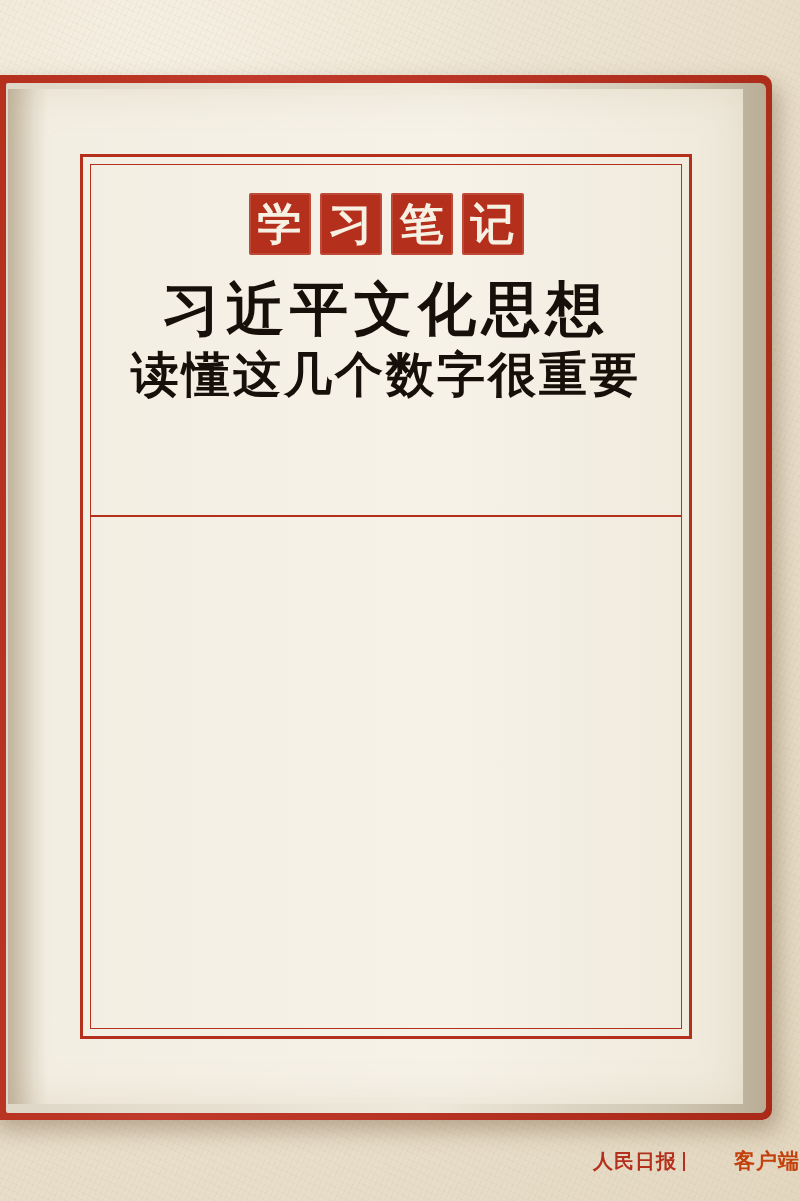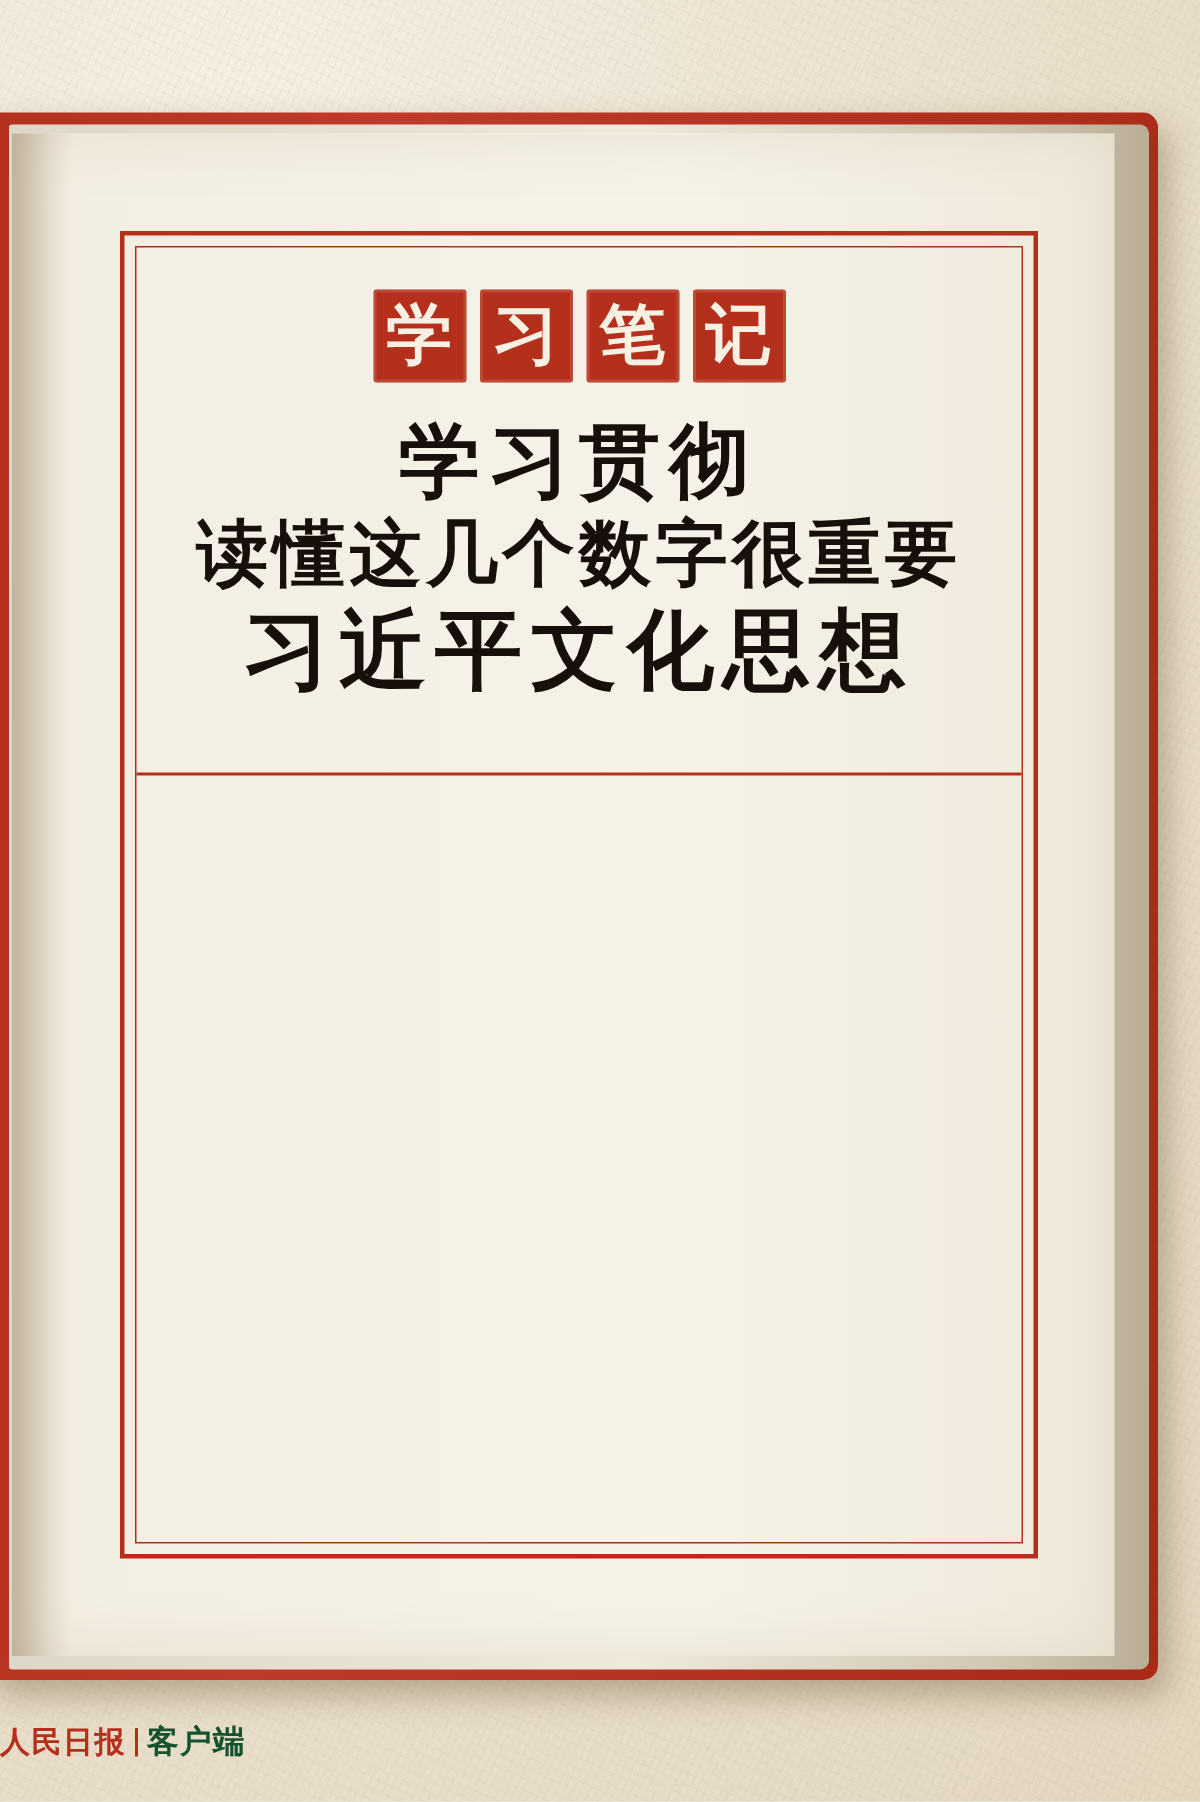--- a/index.html
+++ b/index.html
@@ -176,41 +176,42 @@
     background-position: 0 0;
   }
 
   
   .footer {
     position: absolute;
     left: 0; right: 0;
     bottom: 26px;
     display: flex;
     align-items: center;
-    justify-content: flex-start;
+    justify-content: flex-end;
     gap: 6px;
   }
   .logo-mark {
     font-family: "DejaVu Serif", "Liberation Serif", serif;
     font-size: 20px;
     font-weight: 700;
     color: #b5301c;
     letter-spacing: 1px;
   }
   .logo-divider {
     width: 2px;
     height: 19px;
     background: #b5301c;
   }
   .logo-text {
     font-family: Liberation Sans, sans-serif;
     font-size: 21px;
     font-weight: 700;
-    color: #14532d;
+    color: #c2410c;
     letter-spacing: 1px;
+    margin-left: 43px;
   }
 </style>
 </head>
 <body>
 
 <div class="page-bg"></div>
 
 <div class="book">
   <div class="book-cover"></div>
   <div class="page-stack"></div>
@@ -223,23 +224,22 @@
         <div class="header">
 
           <div class="stamp-row">
             <span class="stamp">学</span>
             <span class="stamp">习</span>
             <span class="stamp">笔</span>
             <span class="stamp">记</span>
           </div>
 
           <div class="title-block">
-            <div class="title-line title-1">学习贯彻</div>
+            <div class="title-line title-2">习近平文化思想</div>
             <div class="title-line title-3">读懂这几个数字很重要</div>
-            <div class="title-line title-2">习近平文化思想</div>
           </div>
 
         </div>
 
 
       </div>
     </div>
 
   </div>
 </div>

